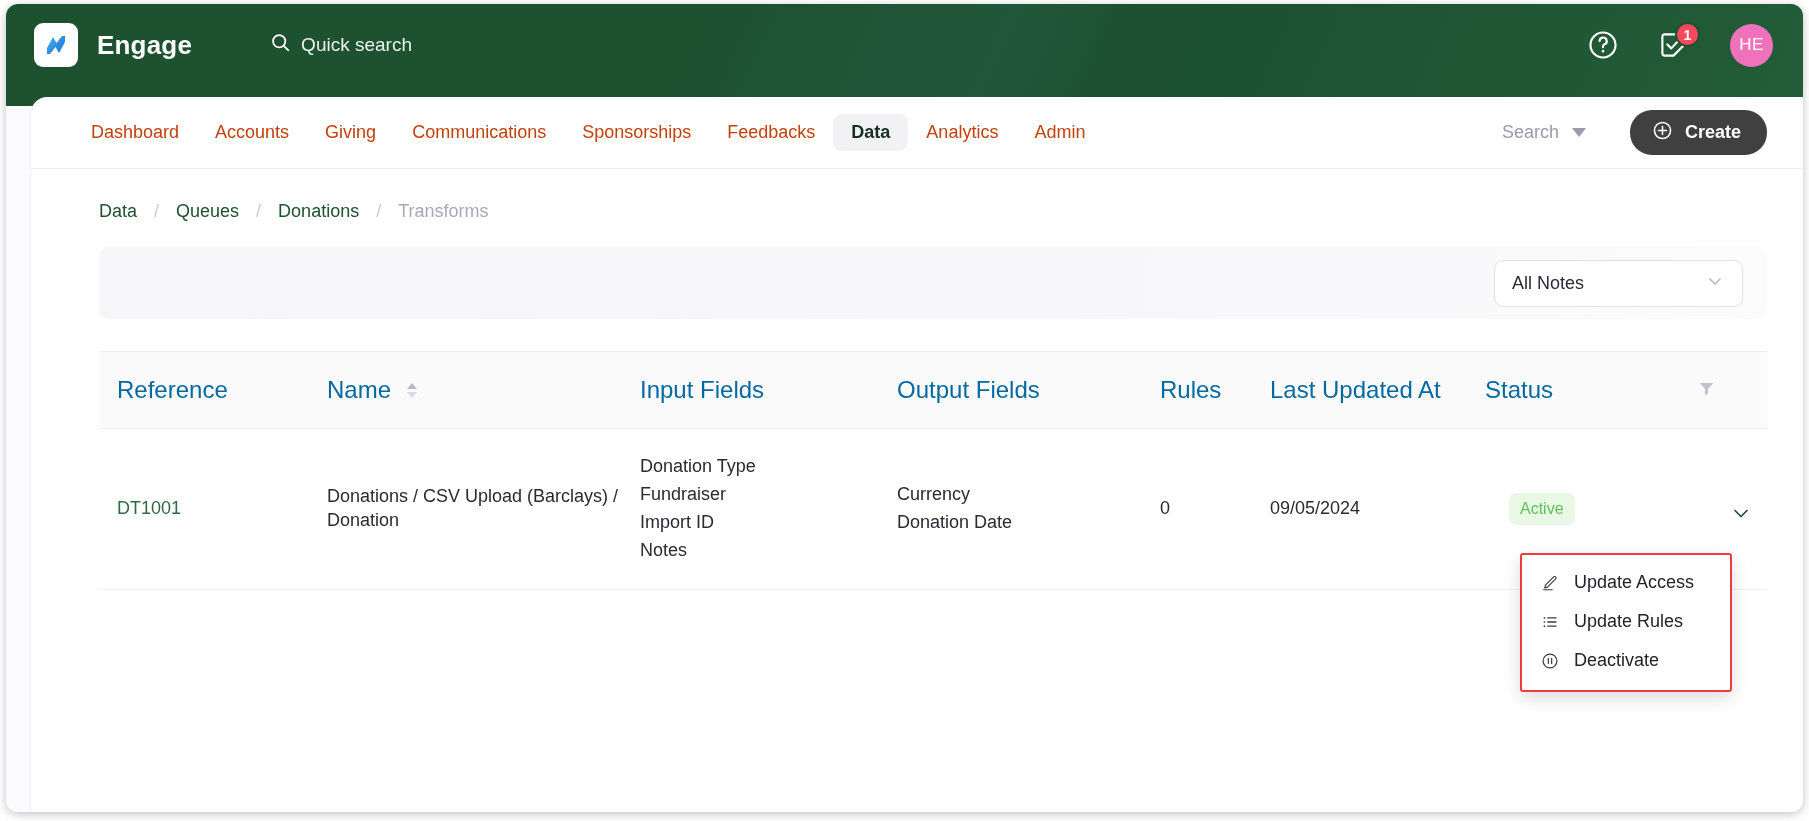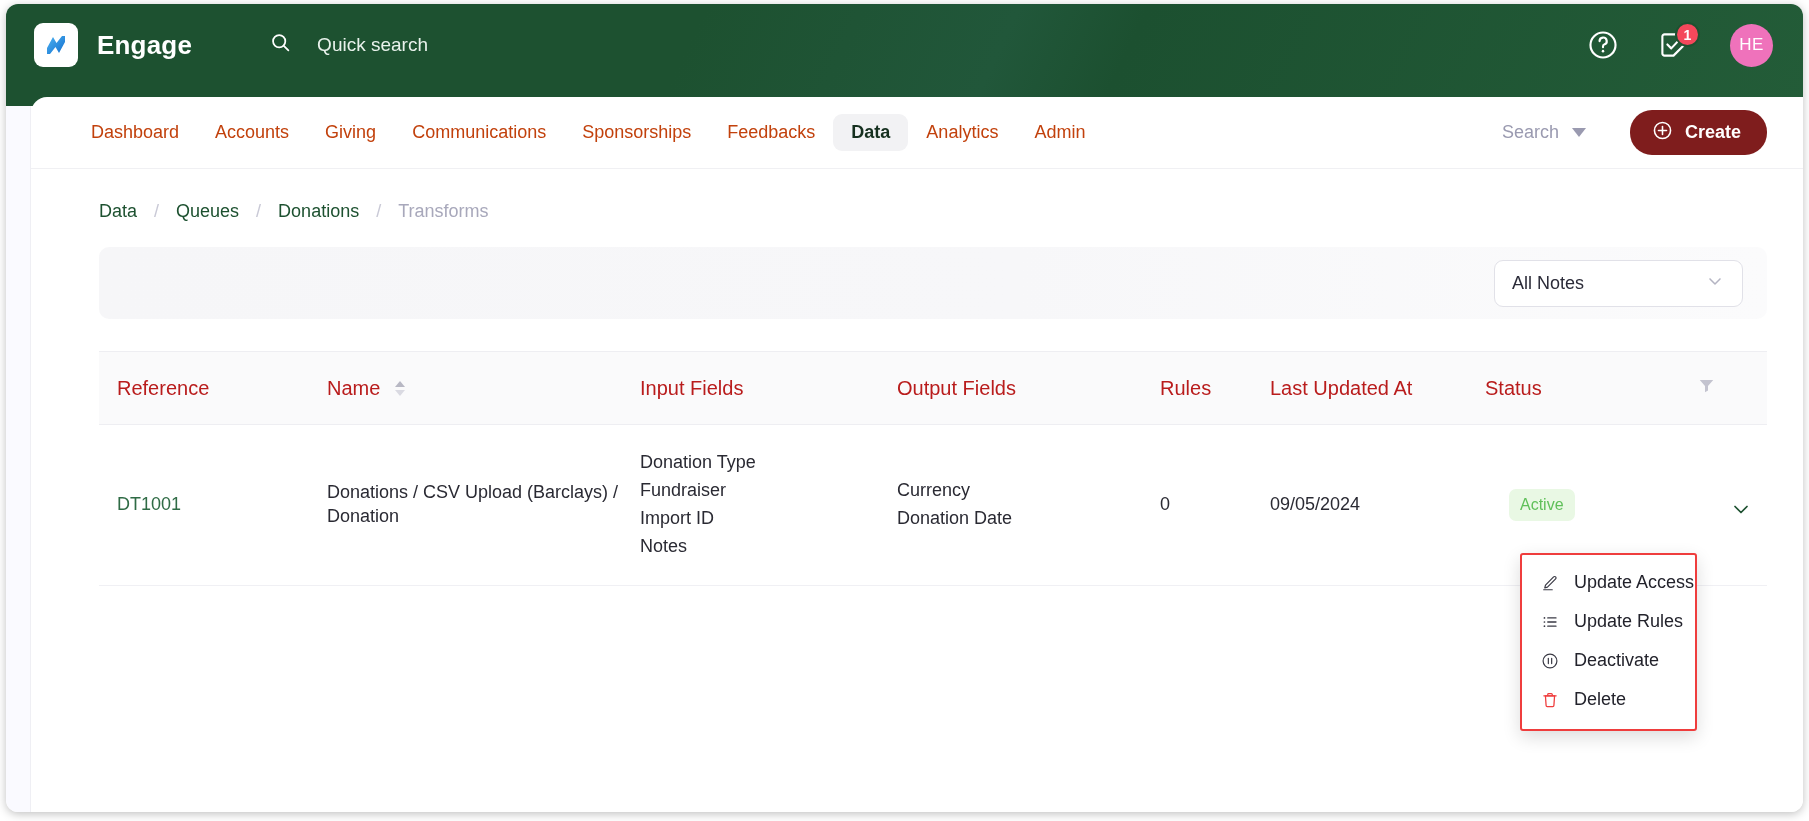--- a/index.html
+++ b/index.html
@@ -47,21 +47,21 @@
     display: flex; align-items: center; justify-content: center;
     flex: none;
   }
   .brand {
     margin-left: 19px;
     color: #ffffff; font-size: 26px; font-weight: bold;
     letter-spacing: .2px;
   }
   .quick-search {
     margin-left: 78px;
-    display: flex; align-items: center; gap: 26px;
+    display: flex; align-items: center; gap: 10px;
     color: #e9f2ec; font-size: 19px;
   }
   .topbar-spacer { flex: 1; }
   .top-icon {
     width: 34px; height: 34px; position: relative;
     display: flex; align-items: center; justify-content: center;
     color: #ffffff;
   }
   .icon-gap { margin-left: 36px; }
   .badge {
@@ -111,21 +111,21 @@
     color: #9a9ab0; font-size: 18px; margin-right: 28px;
   }
   .caret-down {
     width: 0; height: 0;
     border-left: 7px solid transparent;
     border-right: 7px solid transparent;
     border-top: 9px solid #9a9ab0;
   }
   .create-btn {
     display: flex; align-items: center; gap: 12px;
-    background: #7f1d1d; color: #ffffff;
+    background: #404040; color: #ffffff;
     border: none; border-radius: 22px;
     height: 45px; padding: 0 26px 0 22px;
     font-size: 18px; font-weight: bold;
     font-family: "Liberation Sans", sans-serif;
     cursor: pointer;
   }
 
   
   .breadcrumb {
     display: flex; align-items: center; gap: 0;
@@ -156,21 +156,21 @@
     font-size: 18px; color: #2b2b38;
   }
   .feeds-chevron { margin-left: auto; color: #b4b4c2; }
 
   
   .table-wrap { margin: 32px 36px 0 68px; }
   table { width: 100%; border-collapse: collapse; }
   thead tr { background: #fafafb; }
   thead th {
     text-align: left;
-    font-size: 20px; font-weight: normal; color: #b91c1c;
+    font-size: 24px; font-weight: normal; color: #0369a1;
     padding: 24px 0 24px 0;
     border-top: 1px solid #eeeef2;
     border-bottom: 1px solid #eeeef2;
     vertical-align: middle;
     white-space: nowrap;
   }
   th.c-ref   { width: 228px; padding-left: 18px; }
   th.c-name  { width: 313px; }
   th.c-in    { width: 257px; }
   th.c-out   { width: 263px; }
@@ -217,21 +217,21 @@
   .row-chevron {
     margin-left: auto; margin-right: 14px;
     color: #1d5130;
     display: flex; align-items: center;
   }
 
   
   .action-menu {
     position: absolute;
     left: 1514px; top: 549px;
-    width: 177px;
+    width: 212px;
     background: #ffffff;
     border: 2px solid #ef3d3d;
     border-radius: 3px;
     box-shadow: 0 6px 18px rgba(0,0,0,.14);
     padding: 8px 0 10px;
   }
   .menu-item {
     display: flex; align-items: center; gap: 14px;
     padding: 9px 0 9px 18px;
     font-size: 18px; color: #23232c;
@@ -441,25 +441,15 @@
     <div class="menu-item">
       <span class="mi-icon">
         <svg width="18" height="18" viewBox="0 0 24 24" fill="none" stroke="#3a3a45" stroke-width="1.6">
           <circle cx="12" cy="12" r="9.2"></circle>
           <line x1="9.8" y1="8.6" x2="9.8" y2="15.4" stroke-linecap="round"></line>
           <line x1="14.2" y1="8.6" x2="14.2" y2="15.4" stroke-linecap="round"></line>
         </svg>
       </span>
       <span>Deactivate</span>
     </div>
-    <div class="menu-item danger">
-      <span class="mi-icon">
-        <svg width="18" height="18" viewBox="0 0 24 24" fill="none" stroke="#ef3d3d" stroke-width="1.7">
-          <line x1="3.8" y1="6.4" x2="20.2" y2="6.4" stroke-linecap="round"></line>
-          <path d="M9 6.4V4.6a1.1 1.1 0 0 1 1.1-1.1h3.8A1.1 1.1 0 0 1 15 4.6v1.8" stroke-linejoin="round"></path>
-          <path d="M5.9 6.4h12.2l-.9 13a1.5 1.5 0 0 1-1.5 1.4H8.3a1.5 1.5 0 0 1-1.5-1.4z" stroke-linejoin="round"></path>
-        </svg>
-      </span>
-      <span>Delete</span>
-    </div>
   </div>
 
 </div>
 
 </body></html>

